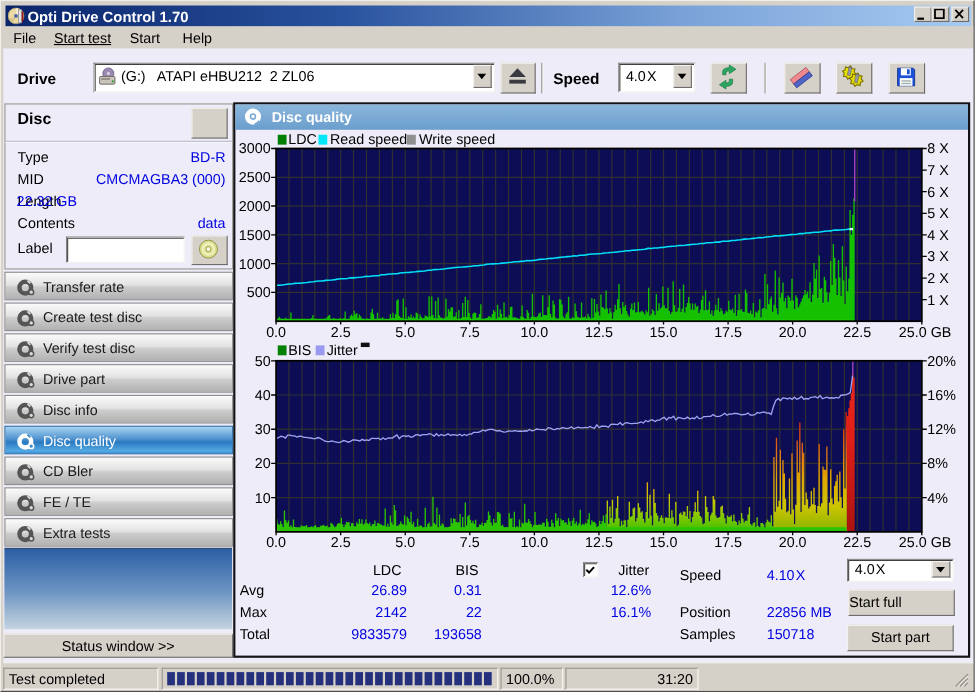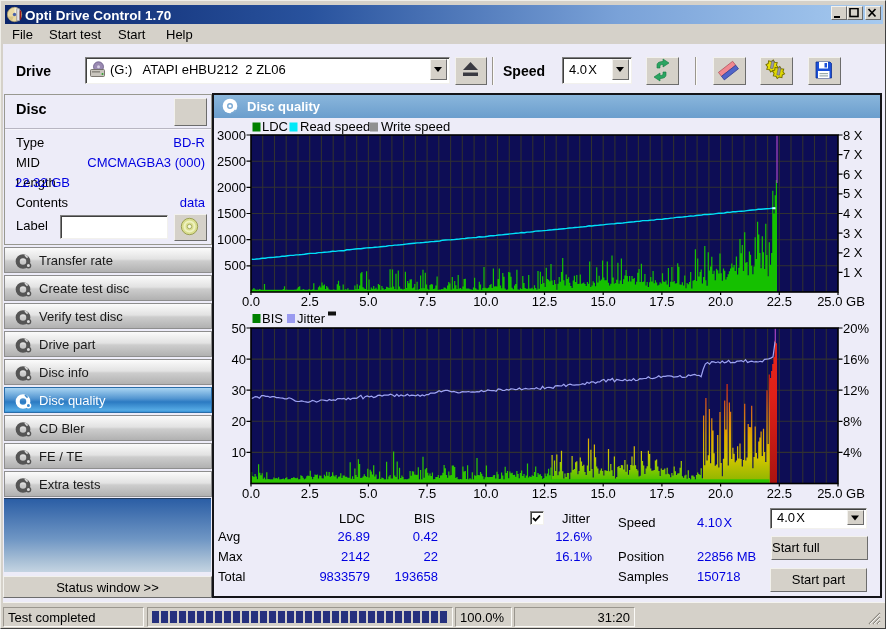--- a/index.html
+++ b/index.html
@@ -36,21 +36,21 @@
     </svg></div>
 <div class="abs raised" style="left:846px; top:5px; width:16px; height:14px;"><svg width="13" height="11">
       <rect x="2" y="0.5" width="8" height="8" fill="none" stroke="#000" stroke-width="1.6"></rect>
     </svg></div>
 <div class="abs raised" style="left:864px; top:5px; width:16px; height:14px;"><svg width="13" height="11">
       <path d="M2.5,1 L9.5,8.5 M9.5,1 L2.5,8.5" stroke="#000" stroke-width="1.7"></path>
     </svg></div>
 
 <div class="abs" style="left:2px; top:23px; width:882px; height:20px; background:#d5d1c9;"></div>
 <div class="abs" style="left:11px; top:26px;">File</div>
-<div class="abs" style="left:48px; top:26px;">Start test</div>
+<div class="abs" style="left:48px; top:26px;text-decoration:underline;">Start test</div>
 <div class="abs" style="left:117px; top:26px;">Start</div>
 <div class="abs" style="left:165px; top:26px;">Help</div>
 
 <div class="abs" style="left:2px; top:43px; width:882px; height:558px; background:#edecf8;"></div>
 
 <div class="abs" style="left:15px; top:62px; font-weight:bold; font-size:14px;">Drive</div>
 <div class="abs sunken" style="left:84px; top:56px; width:365px; height:27px;">
   <svg class="abs" style="left:3px; top:3px;" width="17" height="17" viewBox="0 0 17 17">
     <circle cx="9.5" cy="5.8" r="5" fill="#9a8ab2" stroke="#6a5a86" stroke-width="0.8"></circle>
     <circle cx="9.5" cy="5.8" r="1.5" fill="#d8d0e4"></circle>
@@ -330,21 +330,21 @@
 <div class="abs" style="left:338px; top:510px;">LDC</div>
 <div class="abs" style="left:413px; top:510px;">BIS</div>
 <div class="abs sunken" style="left:529px; top:510px; width:14px; height:14px; background:#fff;"><svg width="11" height="11">
       <path d="M2,5 L4.5,7.5 L9,2.5" stroke="#000" stroke-width="1.8" fill="none"></path>
     </svg></div>
 <div class="abs" style="left:561px; top:510px;">Jitter</div>
 <div class="abs" style="left:617px; top:514px;">Speed</div>
 <div class="abs blue" style="left:696px; top:514px;">4.10 X</div>
 <div class="abs" style="left:217px; top:528px;">Avg</div>
 <div class="abs blue" style="left:269px; top:528px; width:100px; text-align:right;">26.89</div>
-<div class="abs blue" style="left:337px; top:528px; width:100px; text-align:right;">0.42</div>
+<div class="abs blue" style="left:337px; top:528px; width:100px; text-align:right;">0.31</div>
 <div class="abs blue" style="left:491px; top:528px; width:100px; text-align:right;">12.6%</div>
 <div class="abs" style="left:217px; top:548px;">Max</div>
 <div class="abs blue" style="left:269px; top:548px; width:100px; text-align:right;">2142</div>
 <div class="abs blue" style="left:337px; top:548px; width:100px; text-align:right;">22</div>
 <div class="abs blue" style="left:491px; top:548px; width:100px; text-align:right;">16.1%</div>
 <div class="abs" style="left:617px; top:548px;">Position</div>
 <div class="abs blue" style="left:696px; top:548px;">22856 MB</div>
 <div class="abs" style="left:217px; top:568px;">Total</div>
 <div class="abs blue" style="left:269px; top:568px; width:100px; text-align:right;">9833579</div>
 <div class="abs blue" style="left:337px; top:568px; width:100px; text-align:right;">193658</div>

